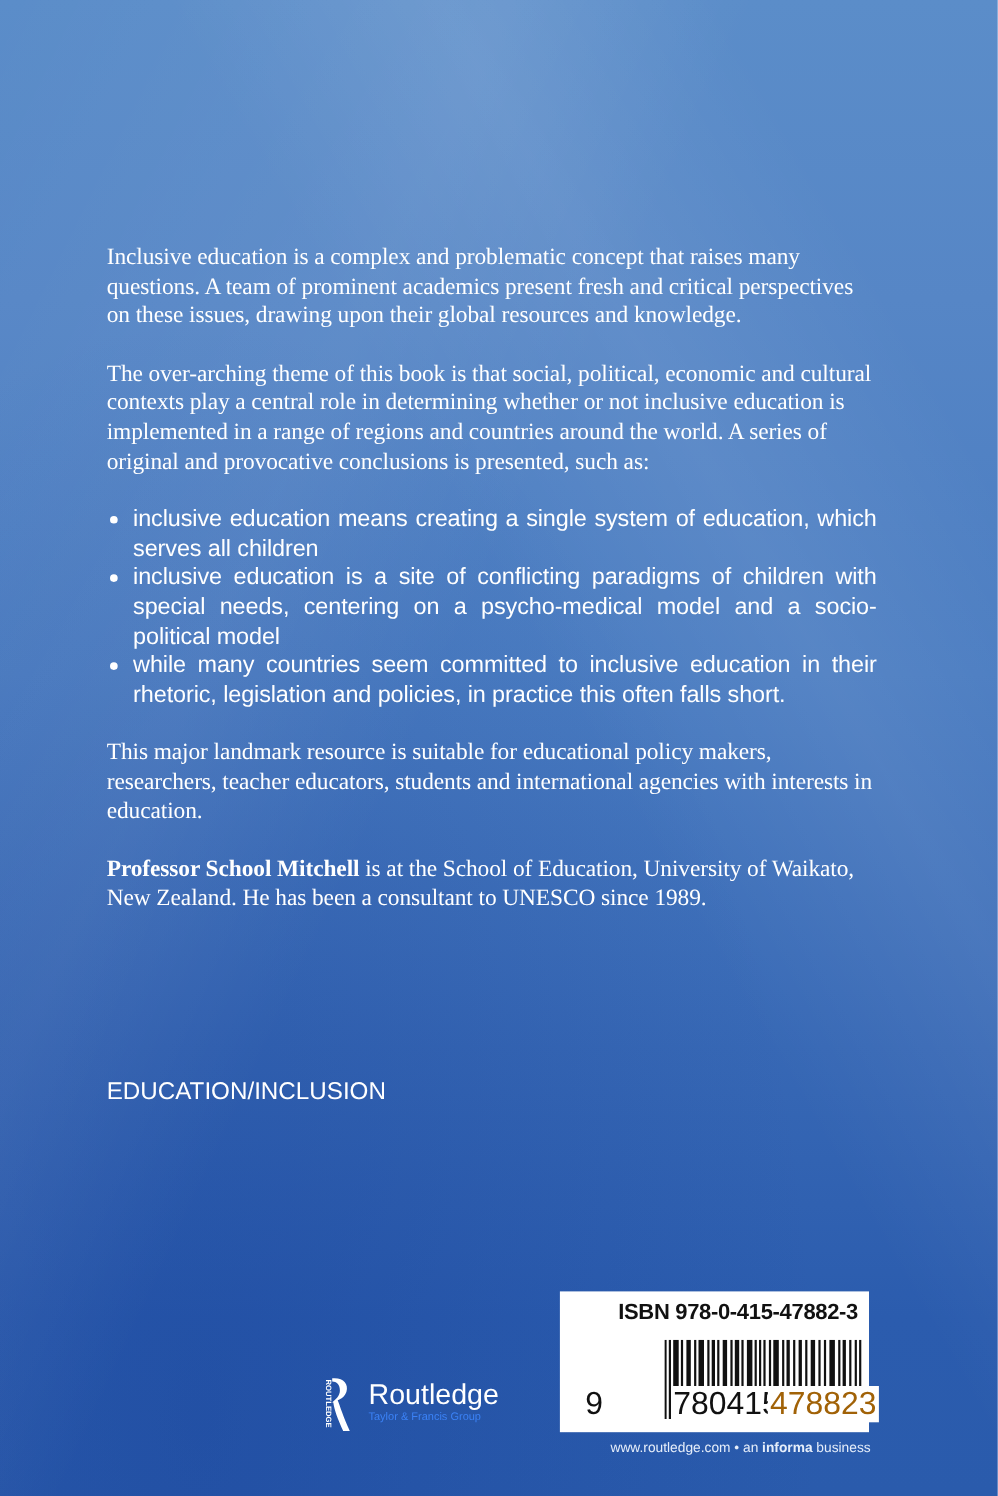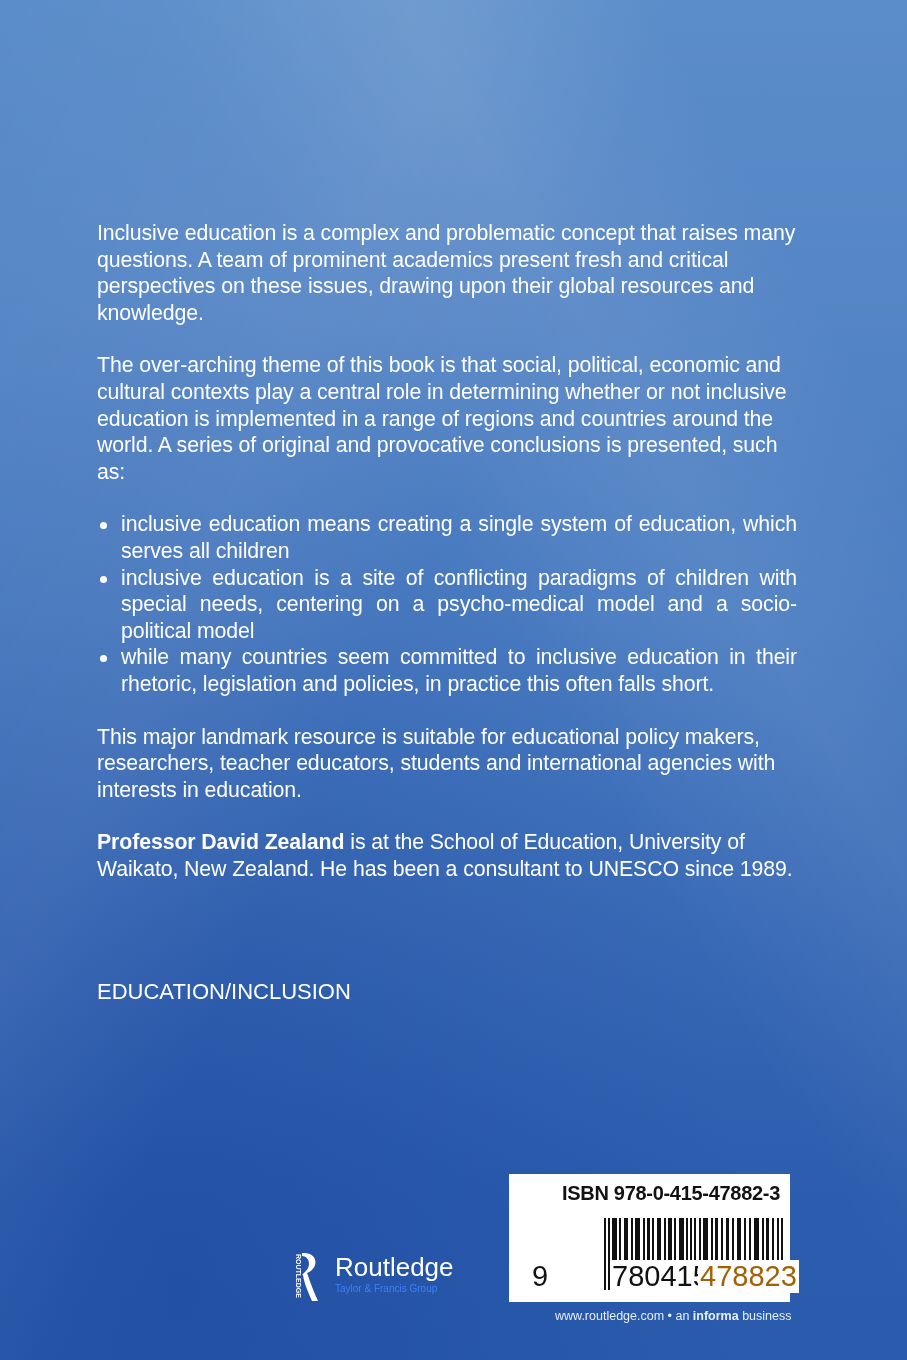--- a/index.html
+++ b/index.html
@@ -13,21 +13,21 @@
     position: absolute; inset: 0; pointer-events: none;
     background:
       linear-gradient(115deg, rgba(255,255,255,0) 0%, rgba(255,255,255,0.06) 30%, rgba(255,255,255,0) 45%),
       linear-gradient(60deg, rgba(255,255,255,0) 55%, rgba(255,255,255,0.07) 70%, rgba(255,255,255,0) 85%),
       radial-gradient(ellipse at 20% 95%, rgba(20,60,150,0.35), rgba(0,0,0,0) 55%);
   }
   .content {
     position: absolute; left: 97px; top: 220px; width: 700px;
     font-size: 21.3px; line-height: 26.6px; letter-spacing: -0.1px;
   }
-  .content p { margin: 0 0 26px 0; }
+  .content p { margin: 0 0 26px 0; font-family: Liberation Serif, serif; }
   .bullets { list-style: none; margin: 0 0 26px 0; padding: 0; }
   .bullets li {
     position: relative; padding-left: 24px; text-align: justify;
   }
   .bullets li .dot {
     position: absolute; left: 3px; top: 11px;
     width: 7px; height: 7px; border-radius: 50%; background: #fff;
   }
   .bold { font-weight: bold; }
   .subject { position: absolute; left: 97px; top: 979px; font-size: 22px; }
@@ -59,21 +59,21 @@
 
 <div class="content">
   <p>Inclusive education is a complex and problematic concept that raises many questions. A team of prominent academics present fresh and critical perspectives on these issues, drawing upon their global resources and knowledge.</p>
   <p>The over-arching theme of this book is that social, political, economic and cultural contexts play a central role in determining whether or not inclusive education is implemented in a range of regions and countries around the world. A series of original and provocative conclusions is presented, such as:</p>
   <ul class="bullets">
     <li><span class="dot"></span><span>inclusive education means creating a single system of education, which serves all children</span></li>
     <li><span class="dot"></span><span>inclusive education is a site of conflicting paradigms of children with special needs, centering on a psycho-medical model and a socio-political model</span></li>
     <li><span class="dot"></span><span>while many countries seem committed to inclusive education in their rhetoric, legislation and policies, in practice this often falls short.</span></li>
   </ul>
   <p>This major landmark resource is suitable for educational policy makers, researchers, teacher educators, students and international agencies with interests in education.</p>
-  <p><span class="bold">Professor David Zealand</span><span> is at the School of Education, University of Waikato, New Zealand. He has been a consultant to UNESCO since 1989.</span></p>
+  <p><span class="bold">Professor School Mitchell</span><span> is at the School of Education, University of Waikato, New Zealand. He has been a consultant to UNESCO since 1989.</span></p>
 </div>
 
 <div class="subject">EDUCATION/INCLUSION</div>
 
 <div class="publisher">
   <svg class="pub-mark" viewBox="0 0 30 50">
     <text x="6" y="2" transform="rotate(90 6 2)" font-size="7" font-family="Liberation Sans, sans-serif" font-weight="bold" fill="#fff">ROUTLEDGE</text>
     <path d="M12 1 C22 0 27 6 25 13 C24 17 20 20 17 21 C19 26 22 36 28 49 L22 49 C17 38 14 30 13 23 L12 23 C15 20 19 17 19 12 C19 7 16 4 12 4 Z" fill="#fff"></path>
   </svg>
   <div class="pub-name">Routledge</div>

